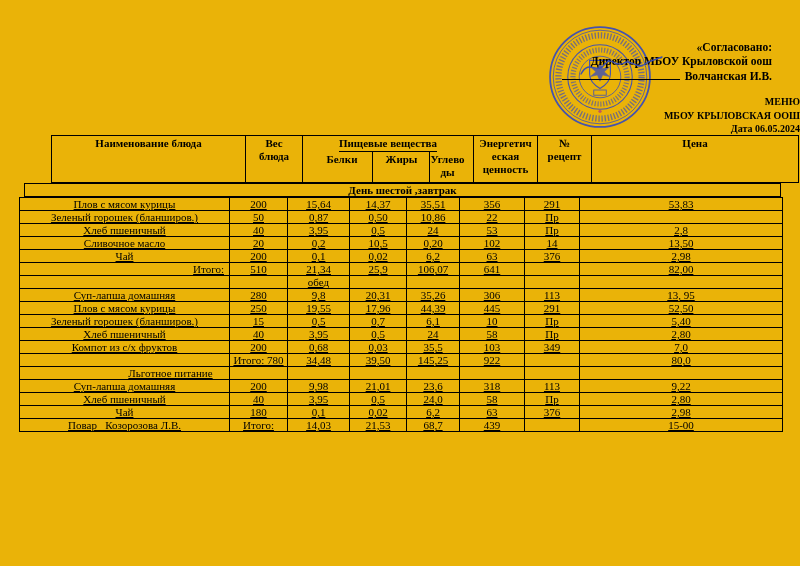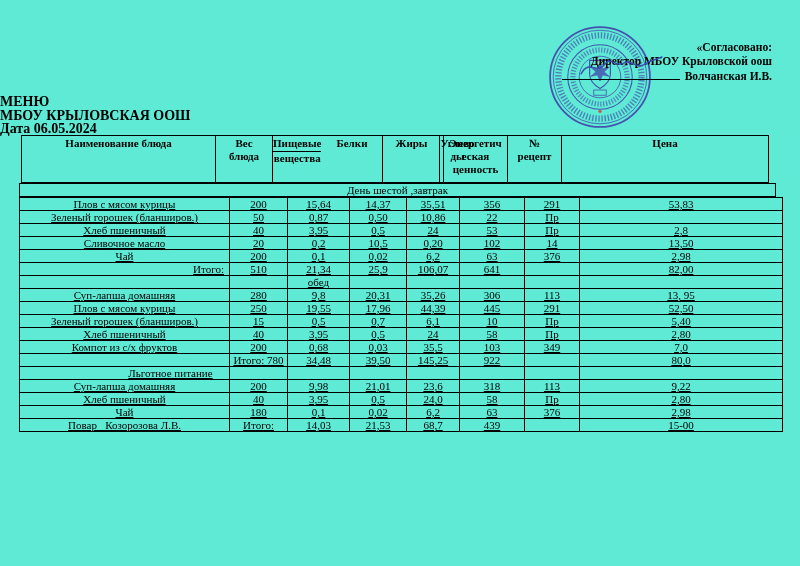--- a/index.html
+++ b/index.html
@@ -1,51 +1,51 @@
 <!DOCTYPE html>
 <html style="--seal: #4553ae; --sig: #3a4db0; --seal-red: #c25b5b;"><head>
 <meta charset="utf-8">
 <style>
   html,body{margin:0;padding:0;background:#fff;}
-  .page{position:relative;width:800px;height:566px;background:#5eead4;overflow:hidden;
+  .page{position:relative;width:800px;height:566px;background:#eab308;overflow:hidden;
         font-family:"Liberation Serif",serif;color:#000;}
 
   
   .stamp{position:absolute;left:548px;top:25px;width:104px;height:104px;z-index:1;}
   .approval{position:absolute;top:41px;right:28px;z-index:2;text-align:right;
             font-weight:bold;font-size:11.5px;line-height:13.5px;white-space:nowrap;}
   .sig-line{display:inline-block;width:118px;height:11px;border-bottom:1.4px solid #000;
             margin-right:5px;vertical-align:baseline;}
   .signature-svg{position:absolute;left:578px;top:52px;z-index:3;}
 
   
-  .title{position:absolute;top:95px;left:0;width:800px;text-align:left;z-index:2;
-         font-weight:bold;font-size:14px;line-height:13.5px;}
+  .title{position:absolute;top:95px;left:0;width:800px;text-align:right;z-index:2;
+         font-weight:bold;font-size:10px;line-height:13.5px;}
 
   
   .menu-table{position:absolute;left:19px;top:135px;width:764px;font-size:11px;z-index:2;}
 
-  .thead{margin-left:2px;width:746px;display:flex;border:1px solid #000;font-weight:bold;
+  .thead{margin-left:32px;width:746px;display:flex;border:1px solid #000;font-weight:bold;
          text-align:center;line-height:13px;}
   .th{border-right:1px solid #000;padding-top:1px;white-space:pre-line;min-height:46px;box-sizing:border-box;}
   .th-name{width:194px;}
   .th-weight{width:57px;}
-  .th-group{width:171px;padding:0;display:flex;flex-direction:row;}
+  .th-group{width:171px;padding:0;display:flex;flex-direction:column;align-items:center;}
   .th-group-label{border-bottom:1px solid #000;height:15px;line-height:15px;}
   .th-sub{display:flex;flex:1;}
   .th-sub > div{box-sizing:border-box;padding-top:1px;white-space:pre-line;}
   .th-protein{width:62px;border-right:1px solid #000;}
   .th-fat{width:57px;border-right:1px solid #000;}
   .th-carbs{flex:1;}
   .th-energy{width:64px;}
   .th-recipe{width:54px;}
   .th-price{flex:1;border-right:none;}
 
-  .band{width:755px;border:1px solid #000;height:12px;line-height:12px;
-        font-weight:normal;text-align:center;}
+  .band{margin-left:5px;width:755px;border:1px solid #000;height:12px;line-height:12px;
+        font-weight:bold;text-align:center;}
 
   .tbody{width:762px;border:1px solid #000;border-top:1px solid #000;text-decoration:underline;}
   .row{display:flex;height:12px;line-height:12px;border-bottom:1px solid #000;}
   .row:last-child{border-bottom:none;}
   .cell{border-right:1px solid #000;text-align:center;white-space:nowrap;overflow:visible;box-sizing:content-box;}
   .c0{width:209px;}
   .c1{width:57px;}
   .c2{width:61px;}
   .c3{width:56px;}
   .c4{width:52px;}

